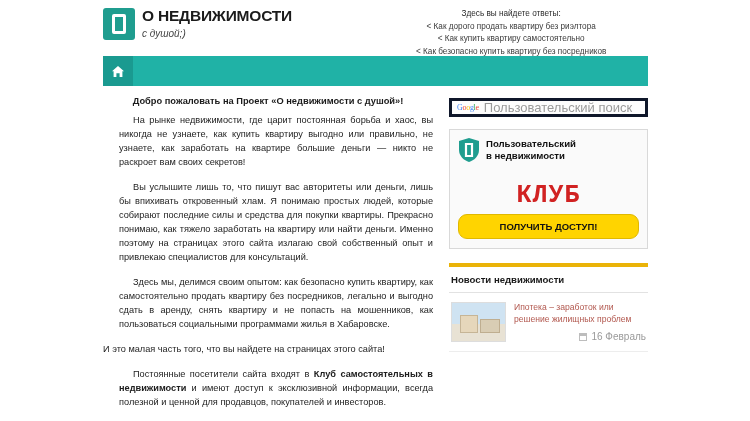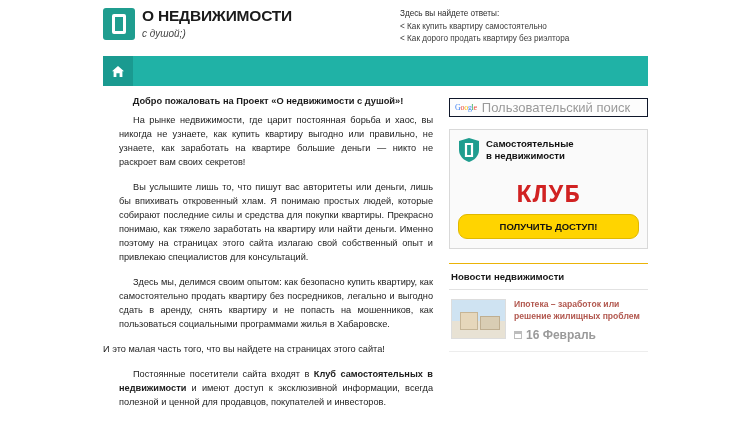--- a/index.html
+++ b/index.html
@@ -68,25 +68,26 @@
   }
   .logo-sub {
     font-size: 10px;
     font-style: italic;
     color: #444;
     text-align: left;
     margin-top: 5px;
   }
   .header-answers {
     position: absolute;
-    left: 400px;
+    left: 416px;
     top: 8px;
     font-size: 8.2px;
     color: #3b3b3b;
     line-height: 1.55;
+    text-align: center;
   }
   .header-answers .ha-title {
     font-size: 8.2px;
     color: #2b2b2b;
   }
   
   .navbar {
     position: absolute;
     left: 103px;
     top: 56px;
@@ -144,21 +145,21 @@
   
   .col-side {
     position: absolute;
     left: 346px;
     top: 0;
     width: 199px;
   }
   .search-box {
     margin: 12px 0 0 0;
     height: 19px;
-    border: 1px solid #0f172a;
+    border: 3px solid #0f172a;
     background: #fdfdfd;
     display: flex;
     align-items: center;
     padding: 0 5px;
     box-sizing: border-box;
   }
   .g-logo {
     font-size: 8px;
     margin-right: 5px;
     letter-spacing: -0.3px;
@@ -216,21 +217,21 @@
     border-radius: 9px;
     color: #111;
     font-size: 9.5px;
     font-weight: bold;
     padding: 6px 0;
     box-sizing: border-box;
     cursor: pointer;
   }
   .news-head {
     margin-top: 14px;
-    border-top: 1px solid #eab308;
+    border-top: 4px solid #eab308;
     border-bottom: 1px solid #e2e2e2;
     padding: 7px 2px;
     font-size: 9.6px;
     font-weight: bold;
     color: #1a1a1a;
   }
   .news-item {
     display: flex;
     gap: 8px;
     padding: 9px 2px 9px 2px;
@@ -273,33 +274,34 @@
     transform: rotate(-6deg);
   }
   .thumb-b:after {
     content: "";
     position: absolute;
     left: 30px; top: 14px;
     width: 16px; height: 16px;
     background: #c9b98f;
     border-radius: 2px;
   }
-  .news-body { flex: 1; min-width: 0; font-weight: bold; }
+  .news-body { flex: 1; min-width: 0; }
   .news-title {
     font-size: 8.6px;
     color: #b2584f;
     line-height: 1.35;
   }
   .news-date {
     margin-top: 6px;
     display: flex;
     align-items: center;
     gap: 4px;
-    font-size: 12px;
+    font-size: 10px;
     color: #9a9a9a;
+    justify-content: flex-end;
   }
   .cal-icon {
     width: 8px;
     height: 8px;
     border: 1px solid #bdbdbd;
     border-top: 3px solid #bdbdbd;
     box-sizing: border-box;
     flex: none;
   }
 </style>
@@ -311,22 +313,23 @@
   <div class="header">
     <div class="logo">
       <div class="logo-mark"></div>
       <div class="logo-text">
         <div class="logo-title">О НЕДВИЖИМОСТИ</div>
         <div class="logo-sub">с душой;)</div>
       </div>
     </div>
     <div class="header-answers">
       <div class="ha-title">Здесь вы найдете ответы:</div>
+      <div>&lt; Как дорого продать квартиру без риэлтора</div>
       <div>&lt; Как купить квартиру самостоятельно</div>
-      <div>&lt; Как дорого продать квартиру без риэлтора</div>
+      <div>&lt; Как безопасно купить квартиру без посредников</div>
     </div>
   </div>
 
   <div class="navbar">
     <div class="nav-home">
       <span>
         <svg width="14" height="13" viewBox="0 0 14 13" aria-hidden="true">
           <path d="M7 1 L13 6.3 L11.4 6.3 L11.4 12 L8.6 12 L8.6 8.2 L5.4 8.2 L5.4 12 L2.6 12 L2.6 6.3 L1 6.3 Z" fill="#ffffff"></path>
         </svg>
       </span>
@@ -355,21 +358,21 @@
 
       <div class="promo">
         <div class="promo-head">
           <span class="promo-shield">
             <svg width="22" height="26" viewBox="0 0 22 26" aria-hidden="true">
               <path d="M11 1 L21 4 L21 13 C21 19 16 23.5 11 25 C6 23.5 1 19 1 13 L1 4 Z" fill="#1f9d8f"></path>
               <path d="M8 7 h6 v12 h-6 z" fill="none" stroke="#ffffff" stroke-width="2.2"></path>
             </svg>
           </span>
           <div class="promo-head-text">
-            <div>Самостоятельные</div>
+            <div>Пользовательский</div>
             <div>в недвижимости</div>
           </div>
         </div>
         <div class="promo-club">КЛУБ</div>
         <button class="promo-btn">ПОЛУЧИТЬ ДОСТУП!</button>
       </div>
 
       <div class="news-head">Новости недвижимости</div>
 
       <div class="news-item">

